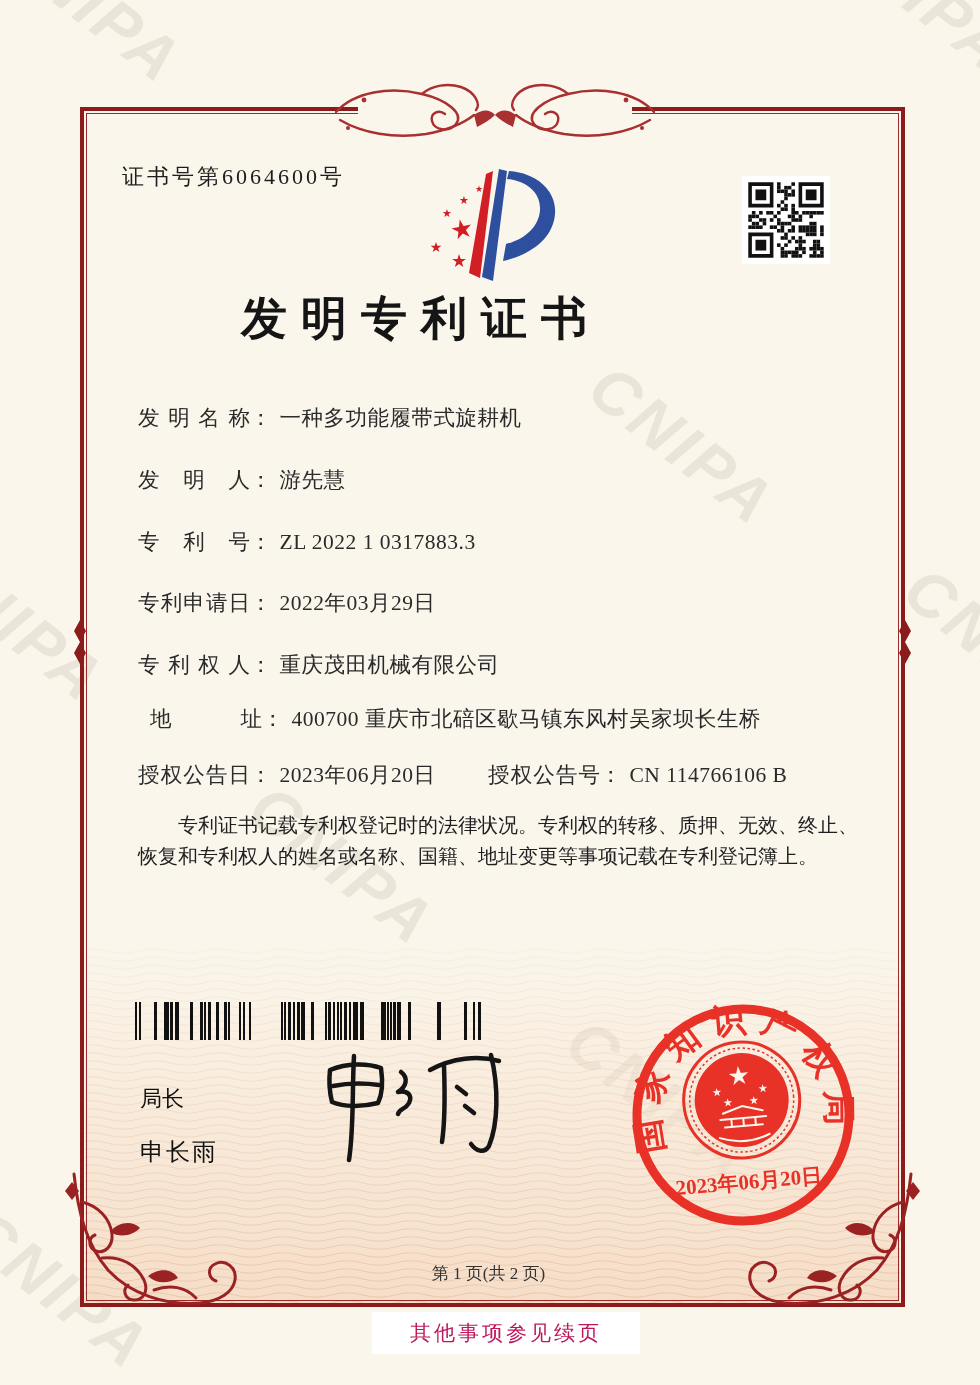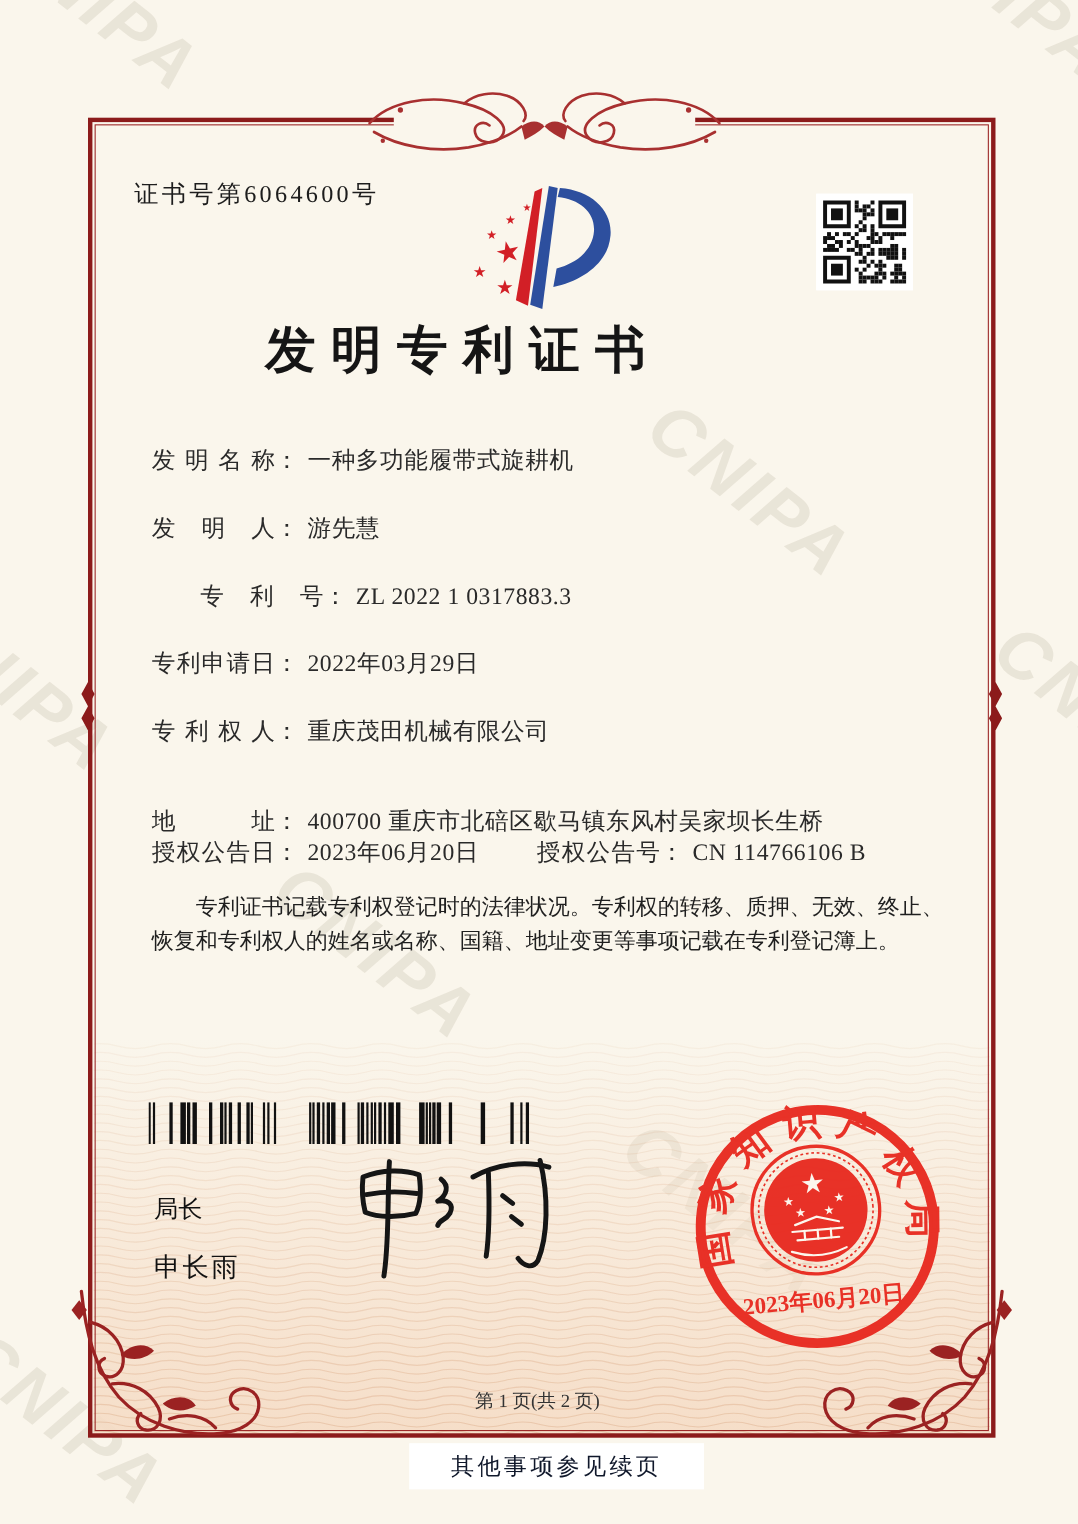--- a/index.html
+++ b/index.html
@@ -75,21 +75,21 @@
   }
   .signature{position:absolute;left:292px;top:1040px;width:230px;height:135px;z-index:5;}
   .seal{position:absolute;left:628px;top:1000px;width:230px;height:230px;z-index:5;transform:rotate(-5deg);opacity:0.95;}
   .page-info{
     position:absolute;left:80px;top:1262px;width:817px;z-index:4;
     text-align:center;font-size:17px;color:#333;
   }
   .cont-box{
     position:absolute;left:372px;top:1312px;width:268px;height:42px;z-index:4;
     background:#ffffff;display:flex;align-items:center;justify-content:center;
-    font-size:21px;letter-spacing:3px;color:#0f172a;
+    font-size:21px;letter-spacing:3px;color:#be185d;
   }
 </style>
 </head>
 <body>
 
 <div class="wm" style="left:-18px;top:-34px;">CNIPA</div>
 <div class="wm" style="left:812px;top:-44px;">CNIPA</div>
 <div class="wm" style="left:575px;top:408px;">CNIPA</div>
 <div class="wm" style="left:-95px;top:585px;">CNIPA</div>
 <div class="wm" style="left:890px;top:610px;">CNIPA</div>
@@ -362,30 +362,30 @@
 </svg>
 
 <div class="doc-title">发明专利证书</div>
 
 <div class="frow" style="top:403px;">
   <span class="flabel">发明名称</span><span class="fcolon">：</span><span class="fvalue">一种多功能履带式旋耕机</span>
 </div>
 <div class="frow" style="top:465px;">
   <span class="flabel">发明人</span><span class="fcolon">：</span><span class="fvalue">游先慧</span>
 </div>
-<div class="frow" style="top:527px;margin-left:44px;">
+<div class="frow" style="top:527px;">
   <span class="flabel">专利号</span><span class="fcolon">：</span><span class="fvalue">ZL 2022 1 0317883.3</span>
 </div>
 <div class="frow" style="top:588px;">
   <span class="flabel">专利申请日</span><span class="fcolon">：</span><span class="fvalue">2022年03月29日</span>
 </div>
 <div class="frow" style="top:650px;">
   <span class="flabel">专利权人</span><span class="fcolon">：</span><span class="fvalue">重庆茂田机械有限公司</span>
 </div>
-<div class="frow" style="top:732px;">
+<div class="frow" style="top:704px;margin-left:12px;">
   <span class="flabel">地址</span><span class="fcolon">：</span><span class="fvalue">400700 重庆市北碚区歇马镇东风村吴家坝长生桥</span>
 </div>
 <div class="frow" style="top:760px;">
   <span class="flabel">授权公告日</span><span class="fcolon">：</span><span class="fvalue">2023年06月20日</span>
   <span class="frow-sub">
     <span class="flabel">授权公告号</span><span class="fcolon">：</span><span class="fvalue">CN 114766106 B</span>
   </span>
 </div>
 
 <div class="body-text">

